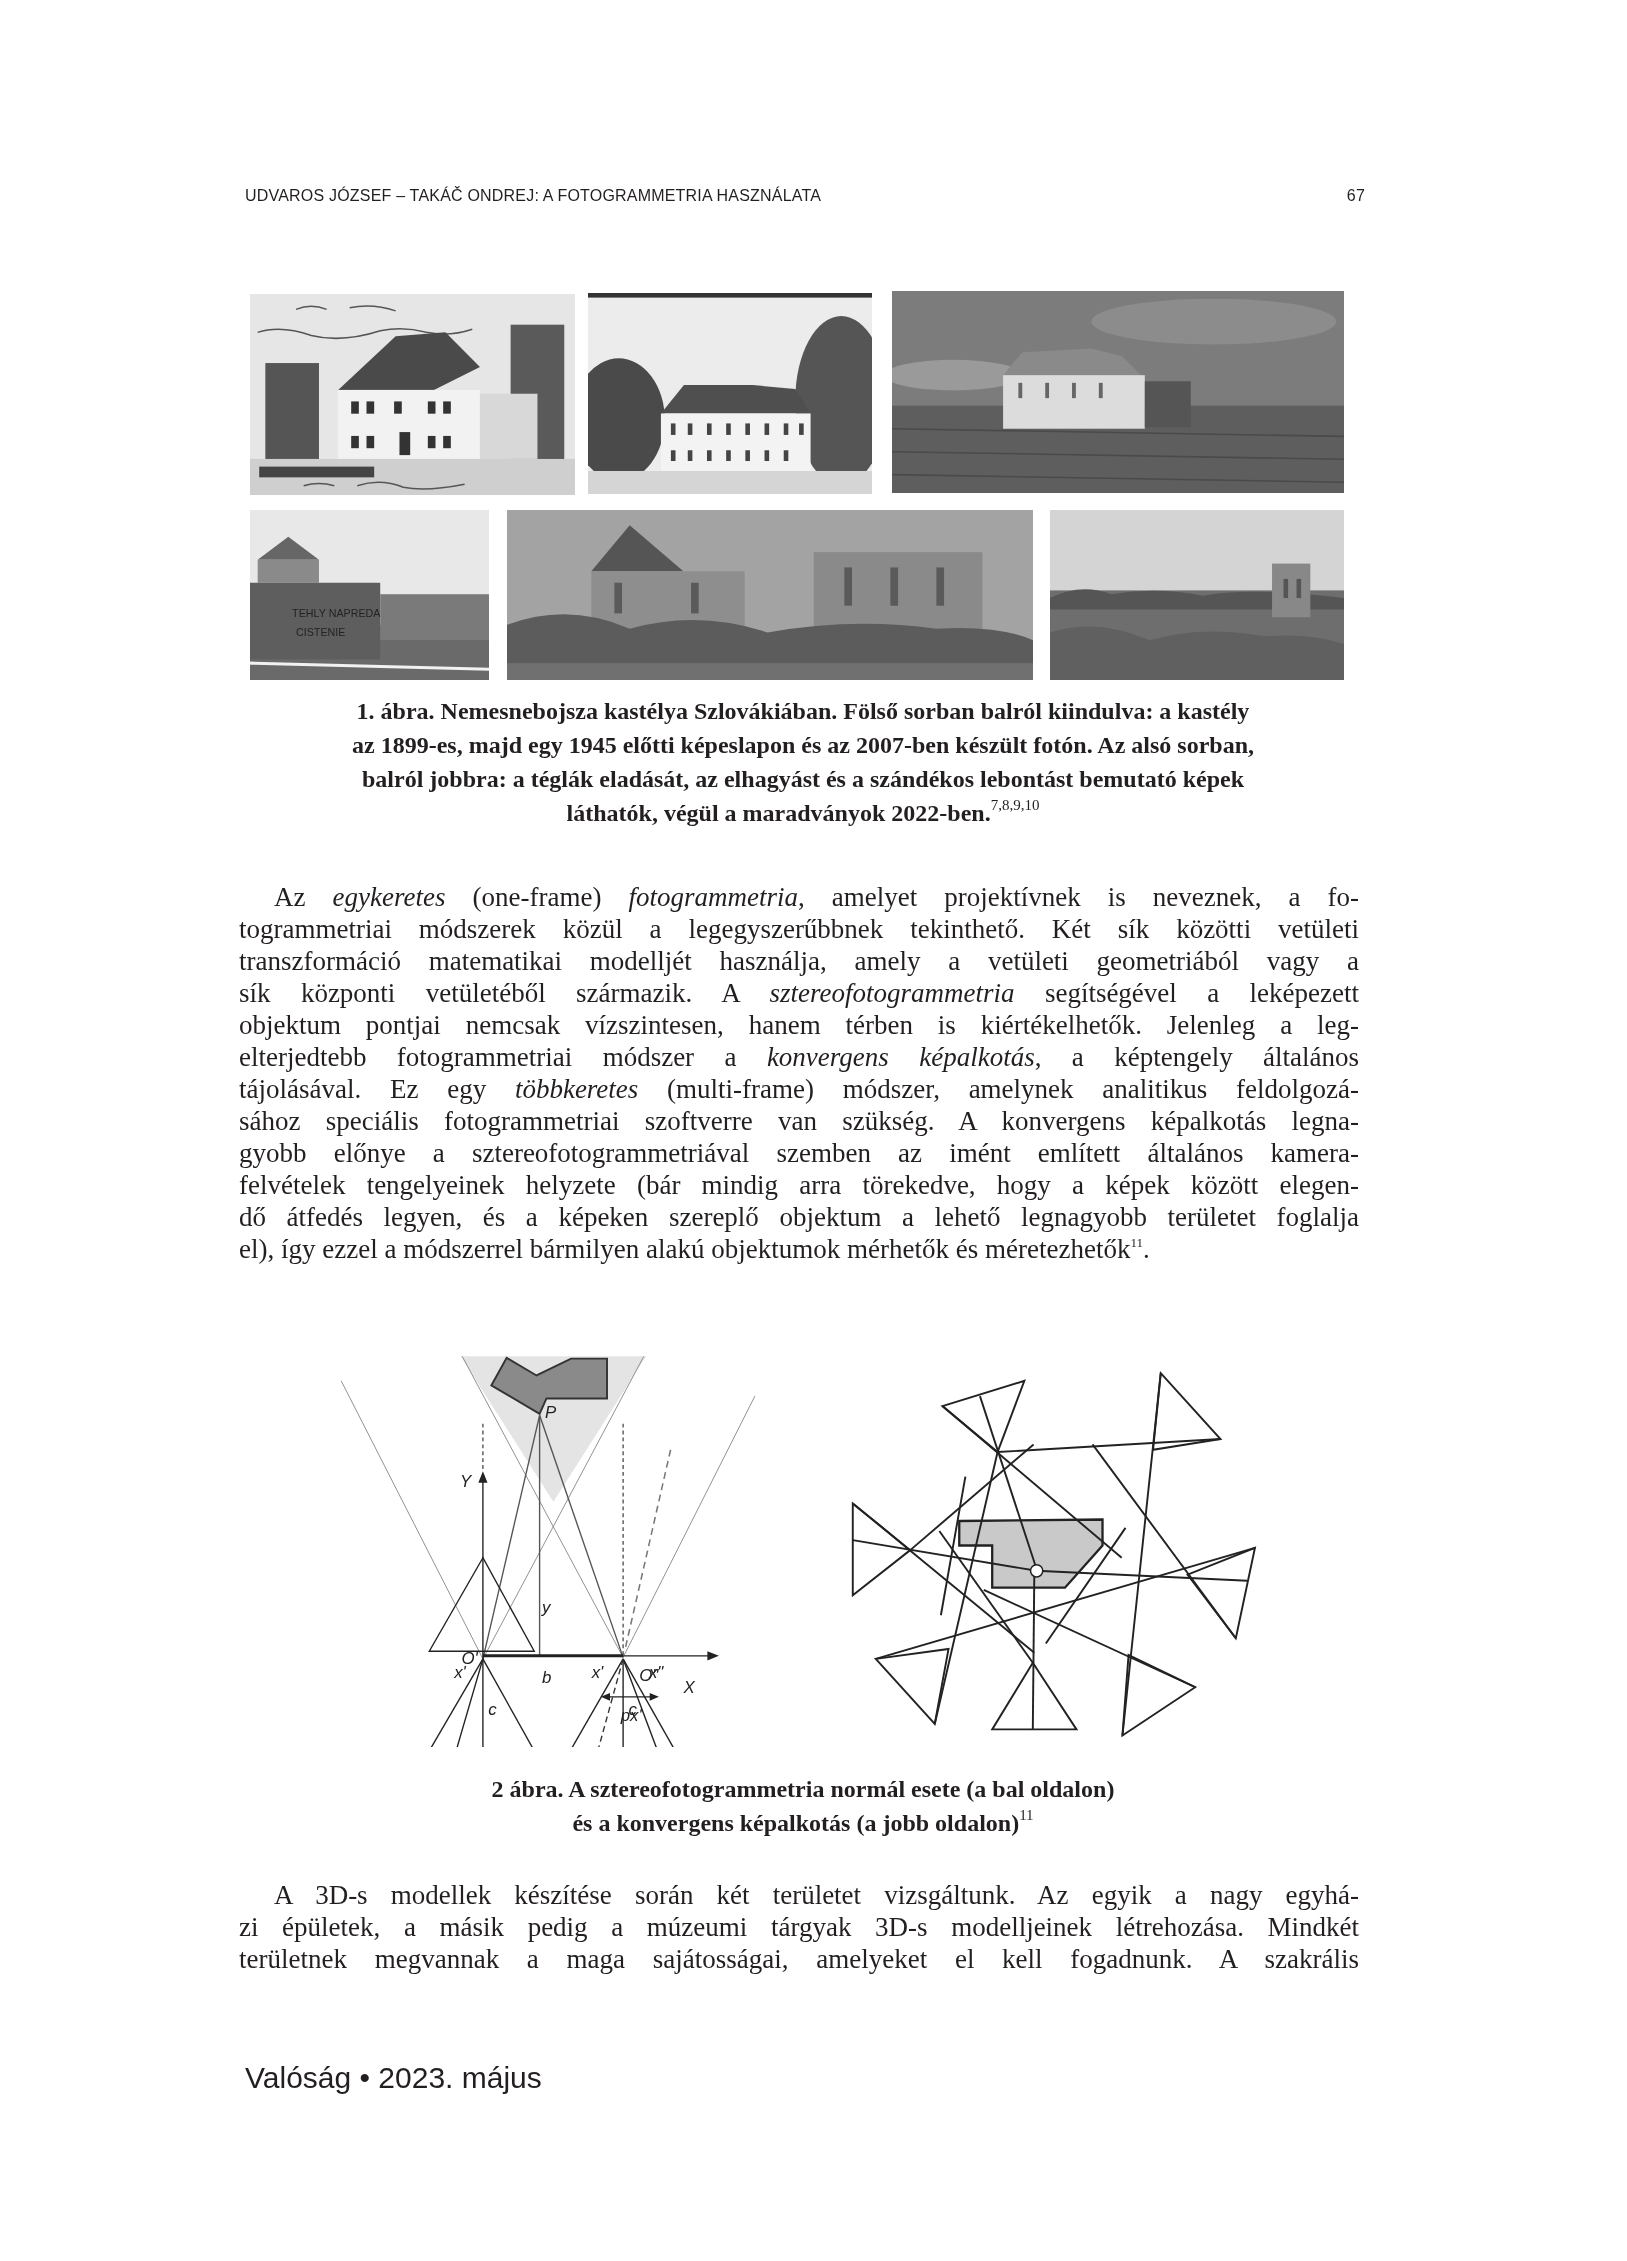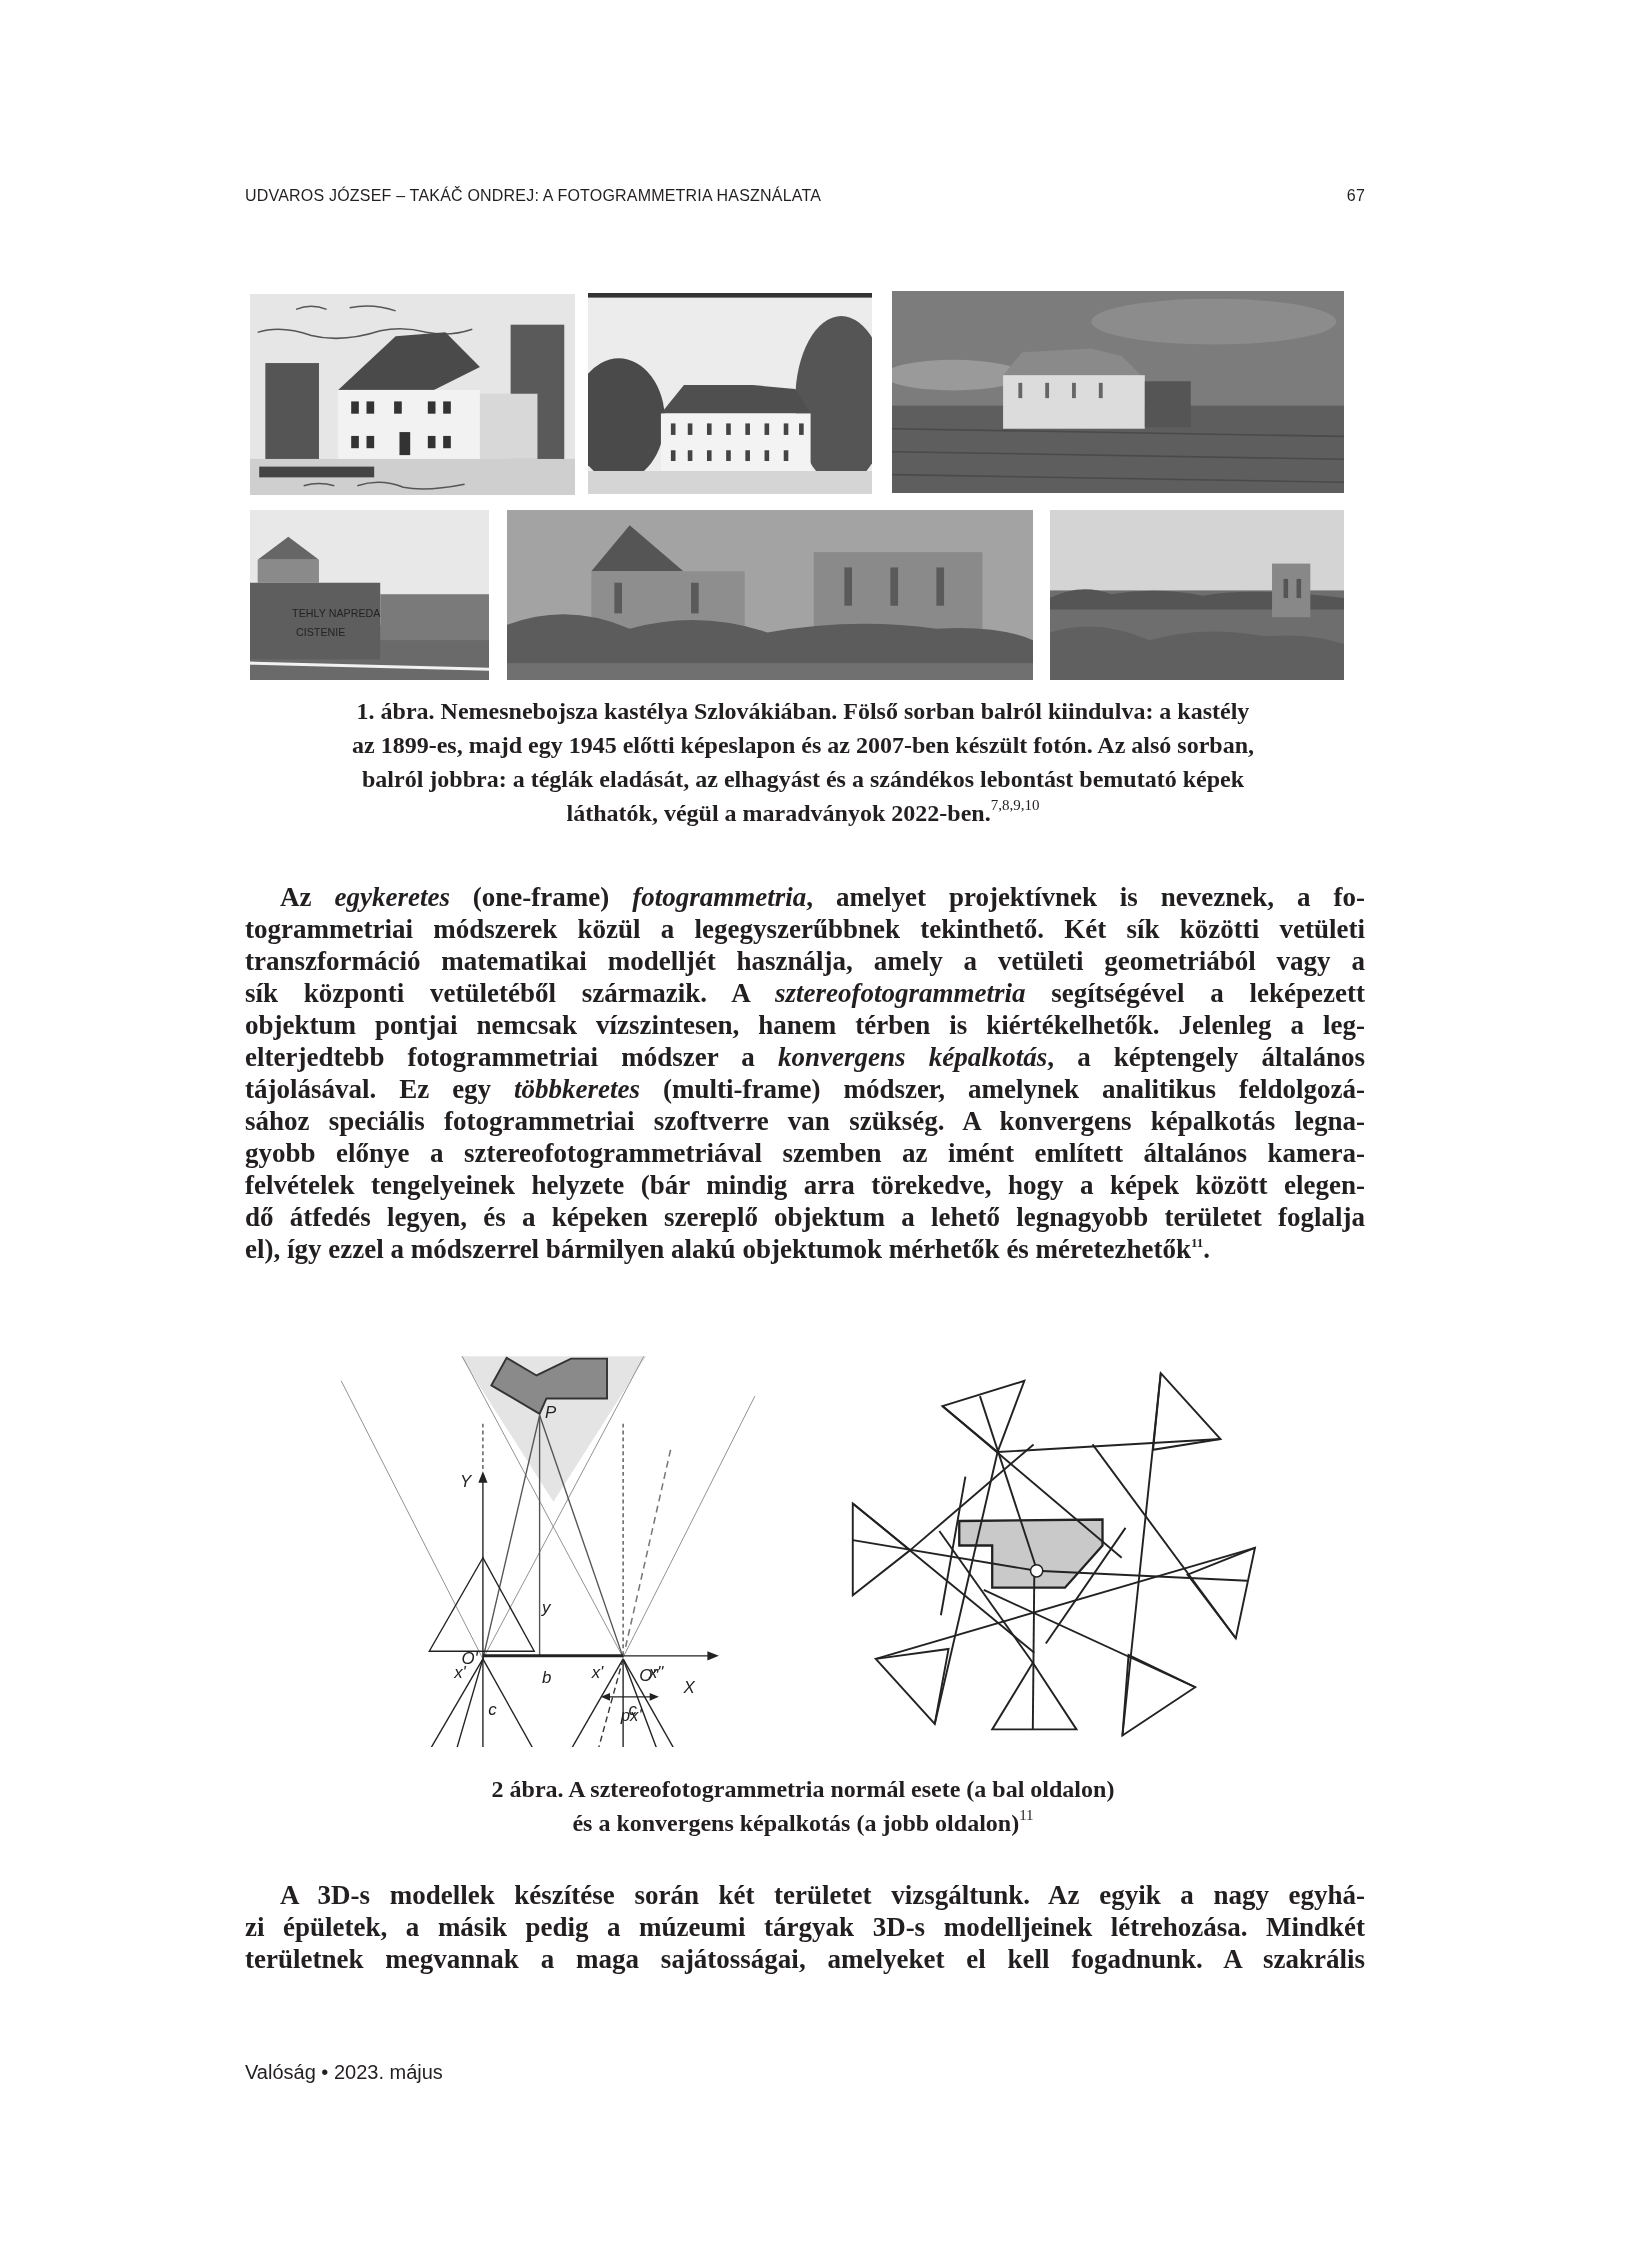--- a/index.html
+++ b/index.html
@@ -9,28 +9,28 @@
   .runhead .title { position: absolute; left: 0; top: 0; white-space: nowrap; }
   .runhead .pageno { position: absolute; right: 0; top: 0; }
 
   .photo { position: absolute; overflow: hidden; background: #8a8a8a; }
   .photo svg { display: block; width: 100%; height: 100%; }
 
   .caption { position: absolute; left: 243px; width: 1120px; text-align: center;
     font-family: "Liberation Serif", serif; font-weight: bold; font-size: 24px; line-height: 34px; }
   .caption sup { font-size: 15px; font-weight: normal; vertical-align: 10.7px; line-height: 0; }
 
-  .body-text { position: absolute; left: 245px; width: 1120px;
-    font-family: "Liberation Serif", serif; font-size: 27px; line-height: 32px; text-align: justify; font-weight: bold; }
+  .body-text { position: absolute; left: 239px; width: 1120px;
+    font-family: "Liberation Serif", serif; font-size: 27px; line-height: 32px; text-align: justify; }
   .body-text sup { font-size: 13px; vertical-align: 11.5px; line-height: 0; }
   .body-text .line { display: block; text-align: justify; text-align-last: justify; white-space: nowrap; }
   .body-text .line.last { text-align-last: left; }
 
   .diagram { position: absolute; }
-  .footer { position: absolute; left: 245px; top: 2061px; font-family: "Liberation Sans", sans-serif; font-size: 20px; }
+  .footer { position: absolute; left: 245px; top: 2061px; font-family: "Liberation Sans", sans-serif; font-size: 30px; }
 </style>
 </head>
 <body>
 
 <div class="runhead">
   <span class="title">UDVAROS JÓZSEF – TAKÁČ ONDREJ: A FOTOGRAMMETRIA HASZNÁLATA</span>
   <span class="pageno">67</span>
 </div>
 
 <div class="photo" style="left:250px; top:294px; width:325px; height:201px; background:#e2e2e2;">

